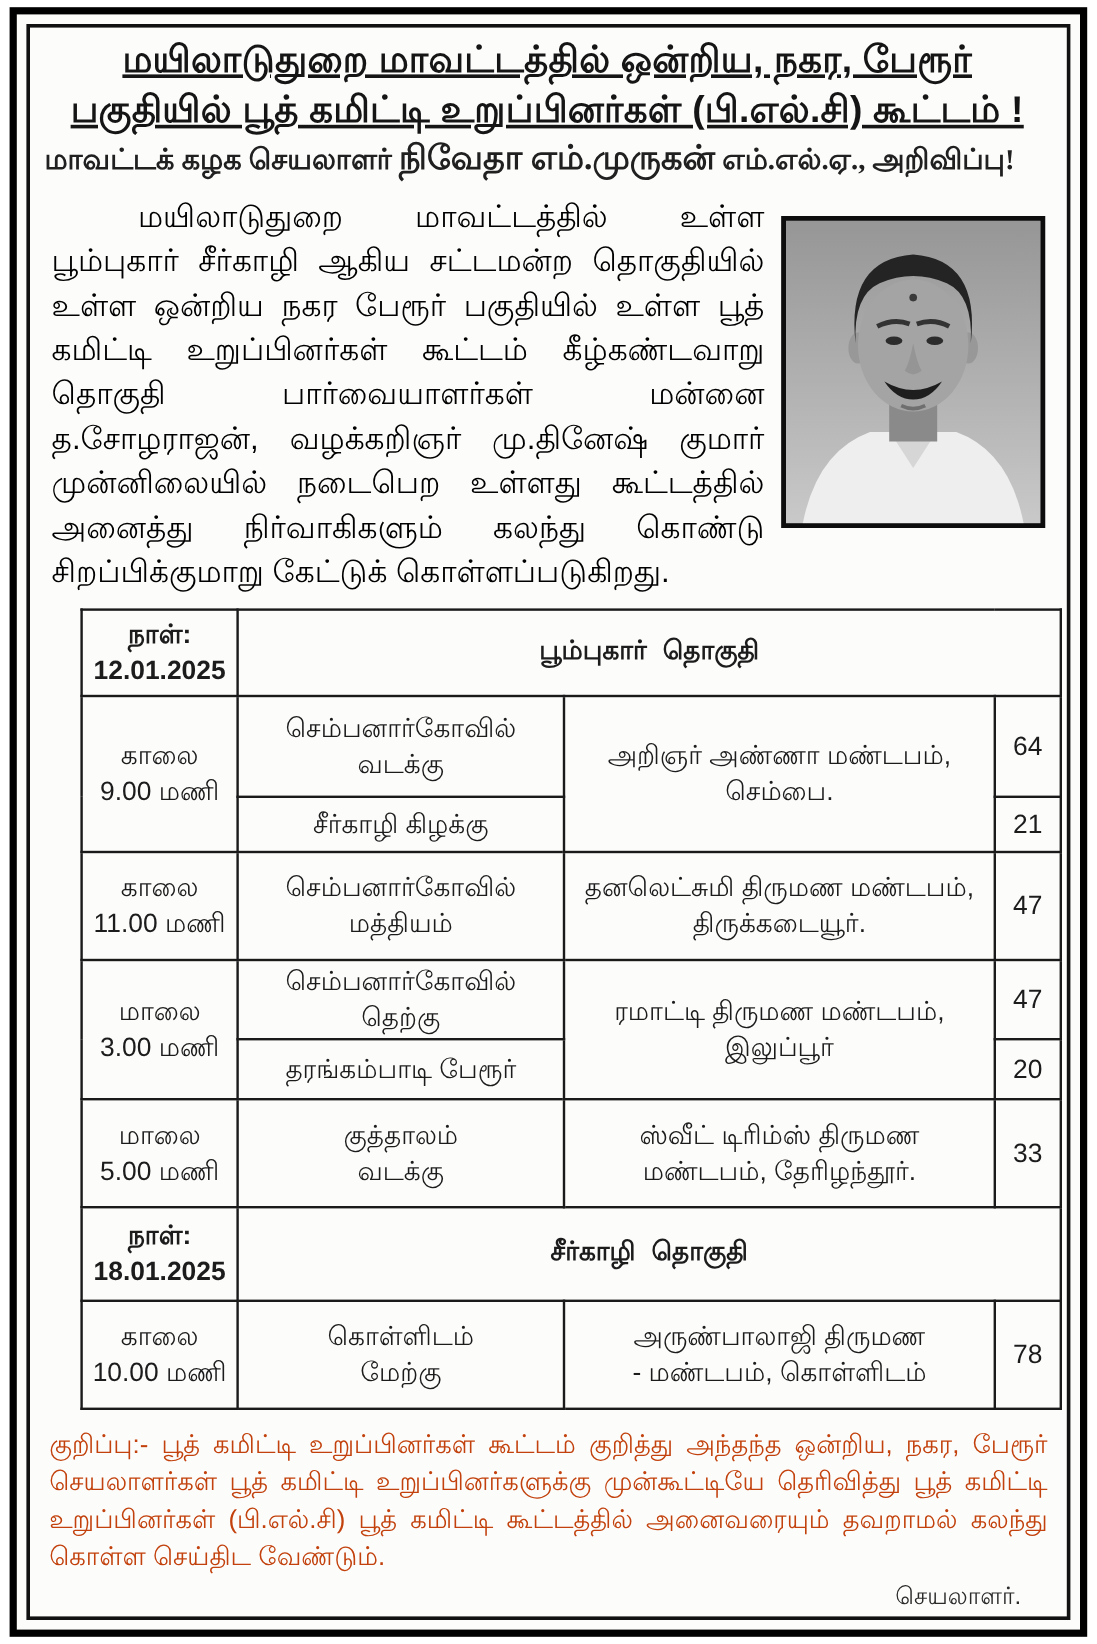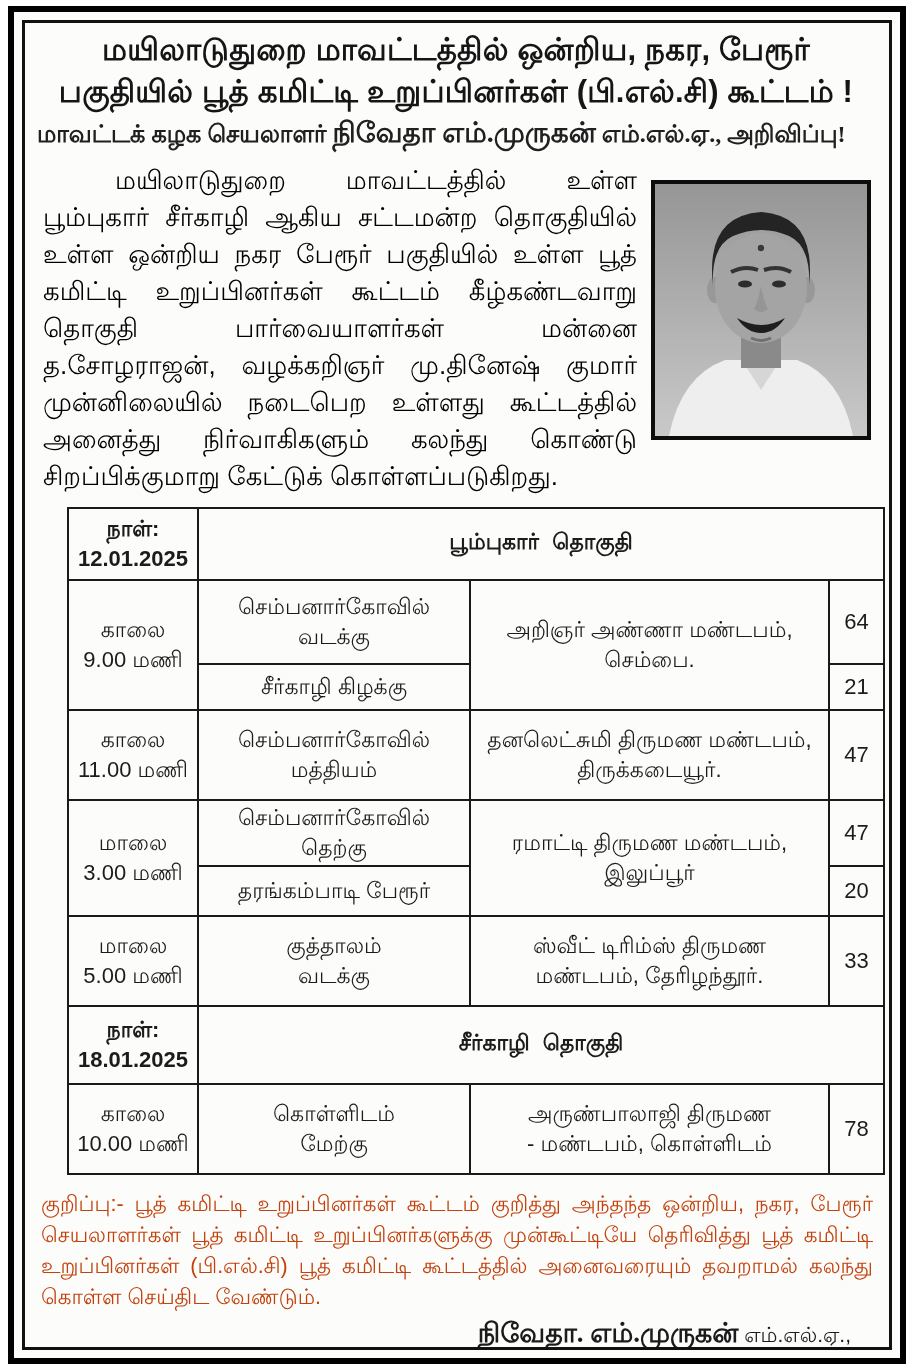--- a/index.html
+++ b/index.html
@@ -11,21 +11,21 @@
     position:absolute;left:8px;top:6px;right:8px;bottom:6px;
     border:6px solid #000;background:#fcfcfb;
   }
   .inner-frame{
     position:absolute;left:8px;top:8px;right:8px;bottom:8px;
     border:3px solid #111;padding:6px 14px 6px 12px;overflow:hidden;
   }
   
   .headline{
     text-align:center;font-weight:bold;font-size:31px;line-height:42px;
-    color:#151515;letter-spacing:.2px;
+    color:#151515;letter-spacing:.2px;text-decoration:underline;
   }
   .subheadline{
     text-align:left;font-size:24px;line-height:36px;color:#202020;
     font-family:"Liberation Serif", serif;font-weight:bold;margin-top:2px;
   }
   .subheadline .big-name{font-size:28px;font-weight:bold;}
   
   .body-section{margin-top:10px;overflow:hidden;}
   .photo-frame{
     float:right;width:212px;height:252px;border:4px solid #0d0d0d;
@@ -178,20 +178,19 @@
             <td>அருண்பாலாஜி திருமண
 - மண்டபம், கொள்ளிடம்</td>
             <td class="num-cell">78</td>
           </tr>
         </tbody>
       </table>
 
       <p class="note-text">குறிப்பு:- பூத் கமிட்டி உறுப்பினர்கள் கூட்டம் குறித்து அந்தந்த ஒன்றிய, நகர, பேரூர் செயலாளர்கள் பூத் கமிட்டி உறுப்பினர்களுக்கு முன்கூட்டியே தெரிவித்து பூத் கமிட்டி உறுப்பினர்கள் (பி.எல்.சி) பூத் கமிட்டி கூட்டத்தில் அனைவரையும் தவறாமல் கலந்து கொள்ள செய்திட வேண்டும்.</p>
 
       <div class="signature">
-        <div class="sig-line1"><span class="sig-name">நிவேதா. எம்.முருகன்</span><span> எம்.எல்.ஏ.,</span></div>
         <div class="sig-role">செயலாளர்.</div>
 
       </div>
 
     </div>
   </div>
 </div>
 
 </body></html>

